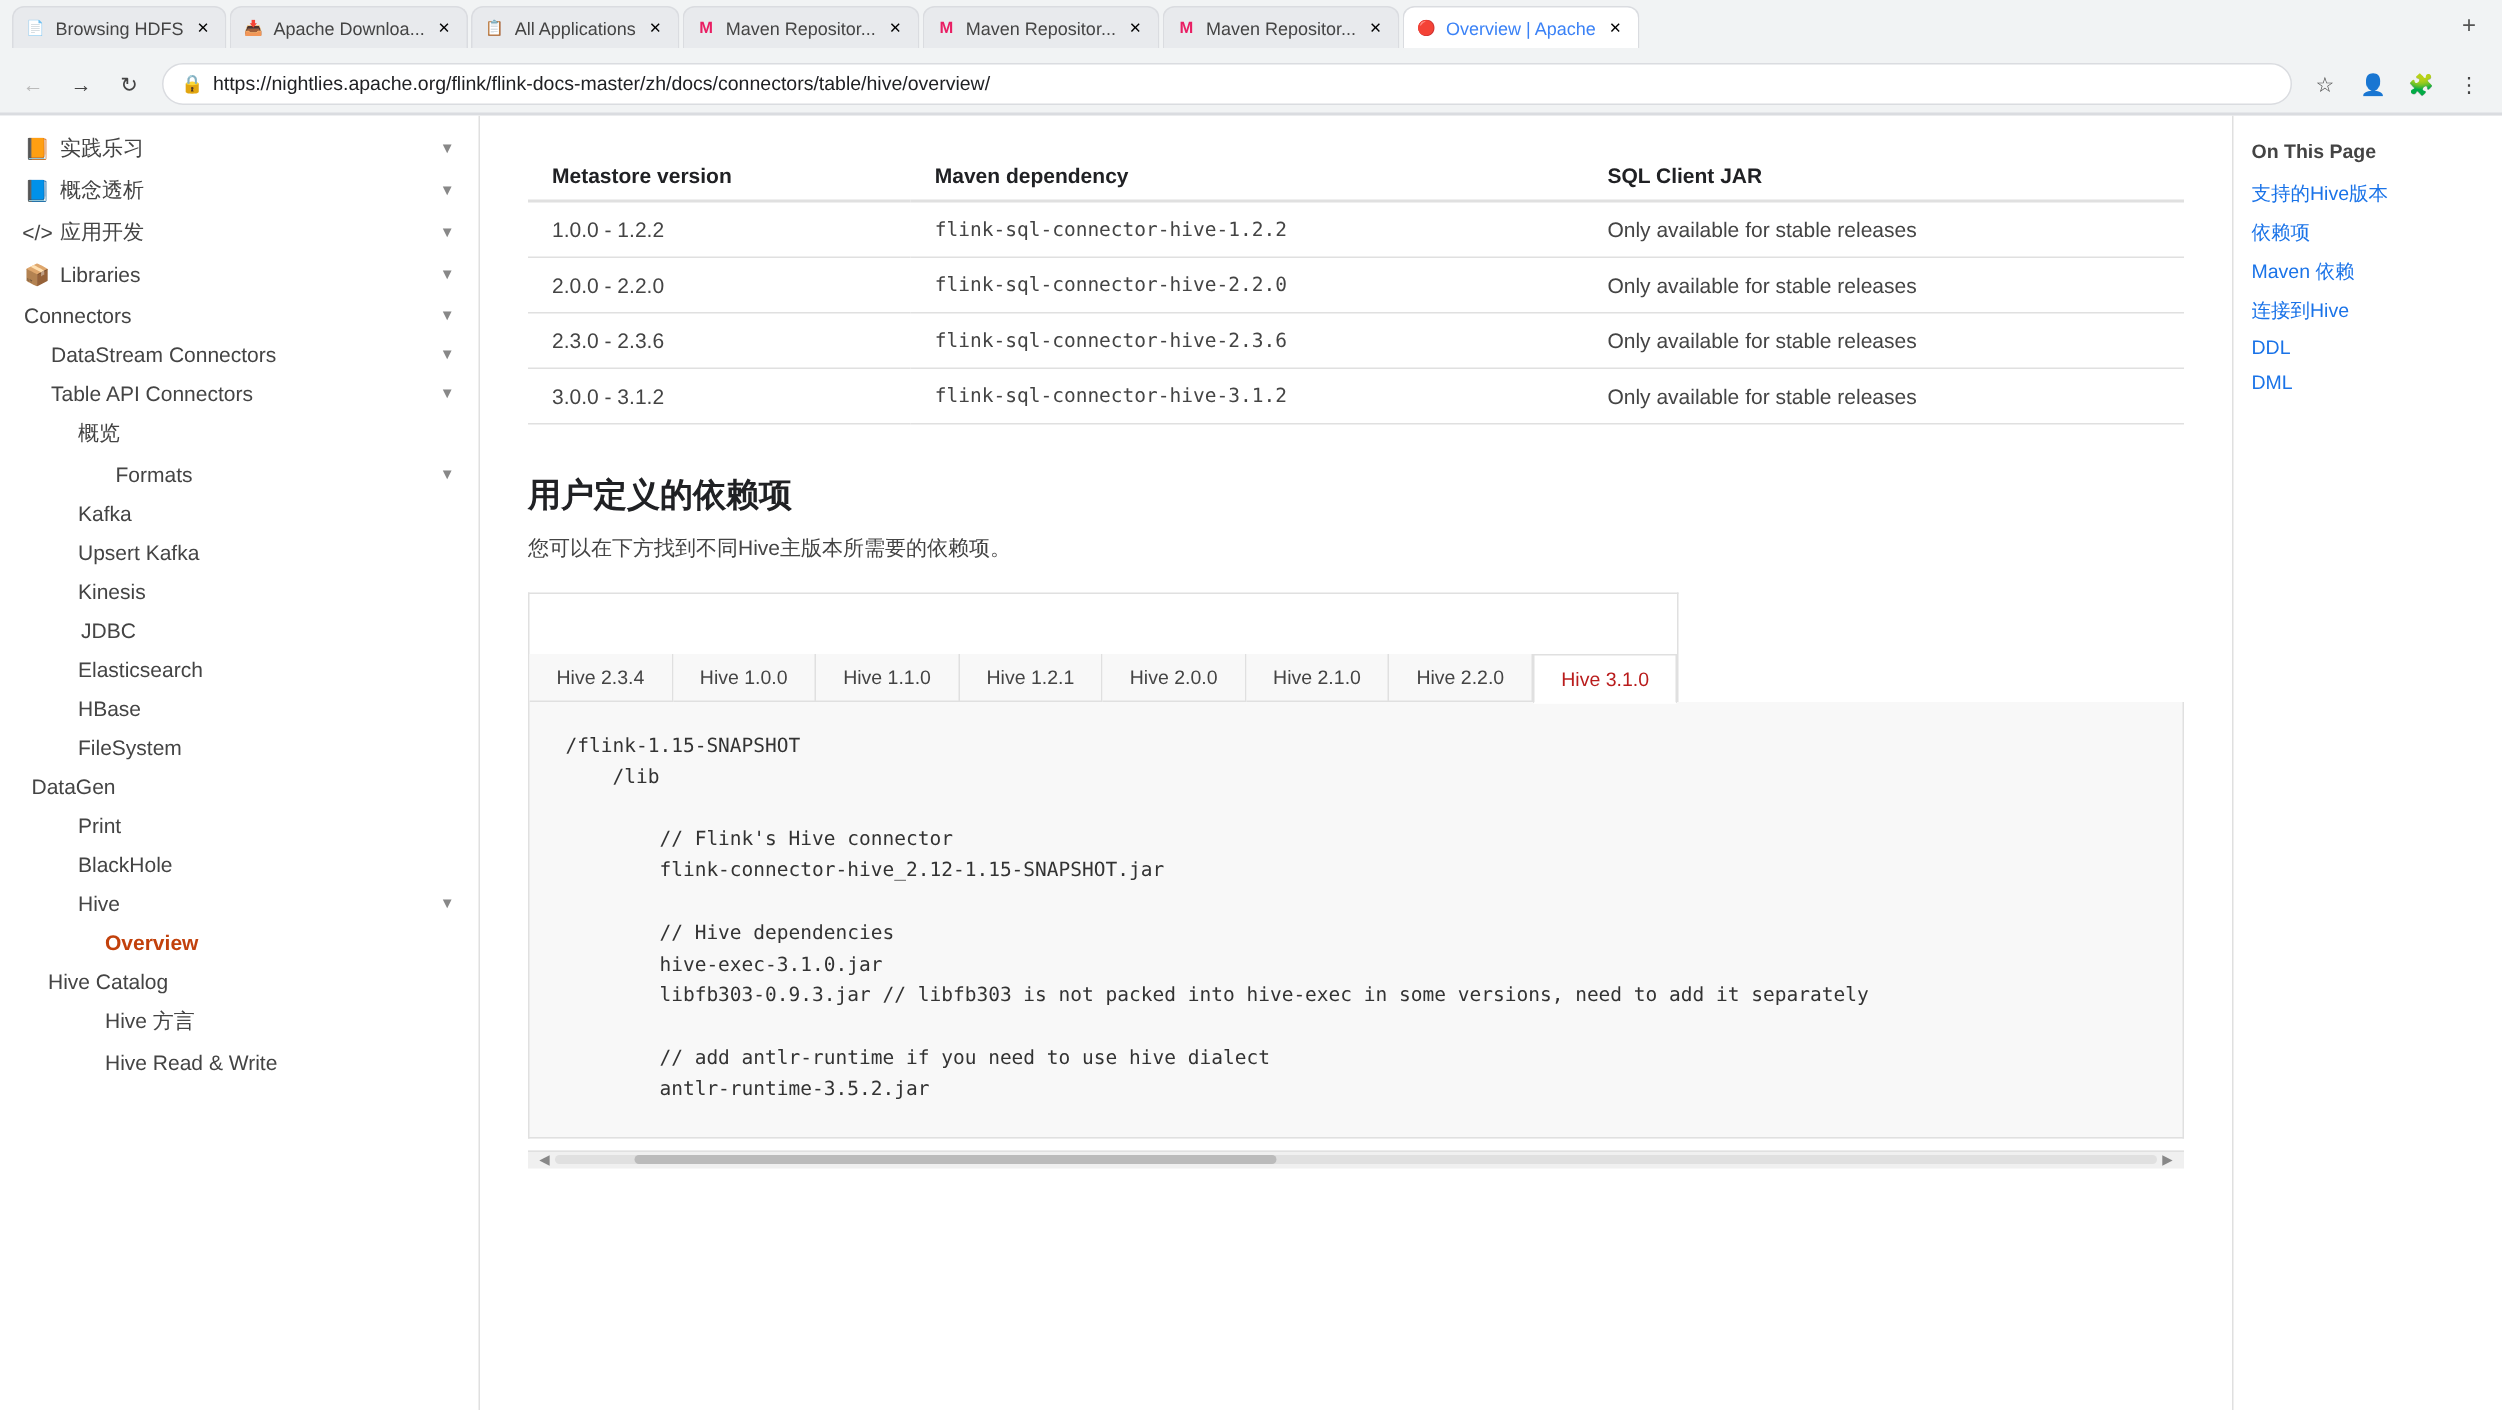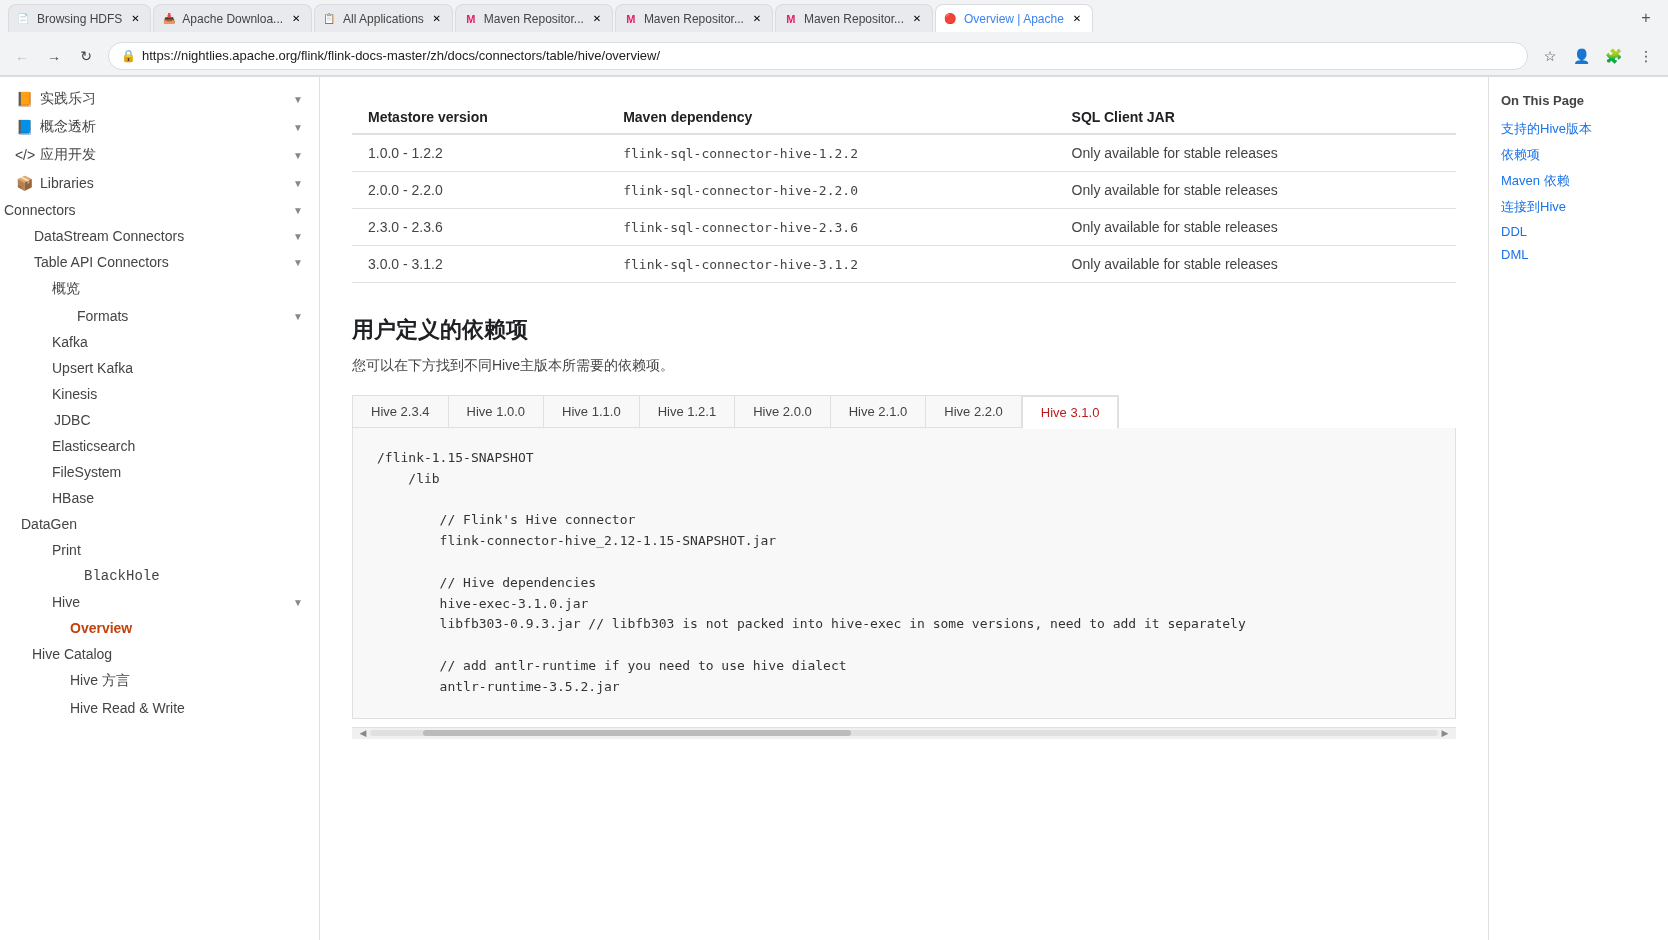--- a/index.html
+++ b/index.html
@@ -206,20 +206,21 @@
       width: fit-content;
     }
     .hive-tab {
       padding: 8px 18px;
       font-size: 13px;
       cursor: pointer;
       color: #444;
       background: #f8f8f8;
       border-right: 1px solid #e0e0e0;
       border-bottom: 1px solid #e0e0e0;
+      margin-top: 40px;
     }
     .hive-tab:last-child { border-right: none; }
     .hive-tab.active {
       background: #fff;
       color: #b91c1c;
       font-weight: 500;
       border: 1px solid #e0e0e0;
       border-bottom: 1px solid #fff;
       margin-bottom: -1px;
       position: relative;
@@ -386,21 +387,21 @@
         <div class="sidebar-item" style="padding-left: 16px;">
           <span class="icon-box">&lt;/&gt;</span>
           <span>应用开发</span>
           <span class="chevron">▼</span>
         </div>
         <div class="sidebar-item" style="padding-left: 16px;">
           <span class="icon-box">📦</span>
           <span>Libraries</span>
           <span class="chevron">▼</span>
         </div>
-        <div class="sidebar-item" style="padding-left: 4px;">
+        <div class="sidebar-item" style="padding-left: 16px;">
           <span>Connectors</span>
           <span class="chevron">▼</span>
         </div>
         <div class="sidebar-item" style="padding-left: 34px;">
           <span>DataStream Connectors</span>
           <span class="chevron">▼</span>
         </div>
         <div class="sidebar-item" style="padding-left: 34px;">
           <span>Table API Connectors</span>
           <span class="chevron">▼</span>
@@ -421,32 +422,32 @@
         <div class="sidebar-item" style="padding-left: 52px;">
           <span>Kinesis</span>
         </div>
         <div class="sidebar-item" style="padding-left: 54px;">
           <span>JDBC</span>
         </div>
         <div class="sidebar-item" style="padding-left: 52px;">
           <span>Elasticsearch</span>
         </div>
         <div class="sidebar-item" style="padding-left: 52px;">
+          <span>HBase</span>
+        </div>
+        <div class="sidebar-item" style="padding-left: 52px;">
           <span>FileSystem</span>
-        </div>
-        <div class="sidebar-item" style="padding-left: 52px;">
-          <span>HBase</span>
         </div>
         <div class="sidebar-item" style="padding-left: 21px;">
           <span>DataGen</span>
         </div>
         <div class="sidebar-item" style="padding-left: 52px;">
           <span>Print</span>
         </div>
-        <div class="sidebar-item" style="padding-left: 84px; font-family: Liberation Mono, monospace;">
+        <div class="sidebar-item" style="padding-left: 52px;">
           <span>BlackHole</span>
         </div>
         <div class="sidebar-item" style="padding-left: 52px;">
           <span>Hive</span>
           <span class="chevron">▼</span>
         </div>
         <div class="sidebar-item active" style="padding-left: 70px;">
           <span style="font-weight: bold;">Overview</span>
         </div>
         <div class="sidebar-item" style="padding-left: 32px;">

